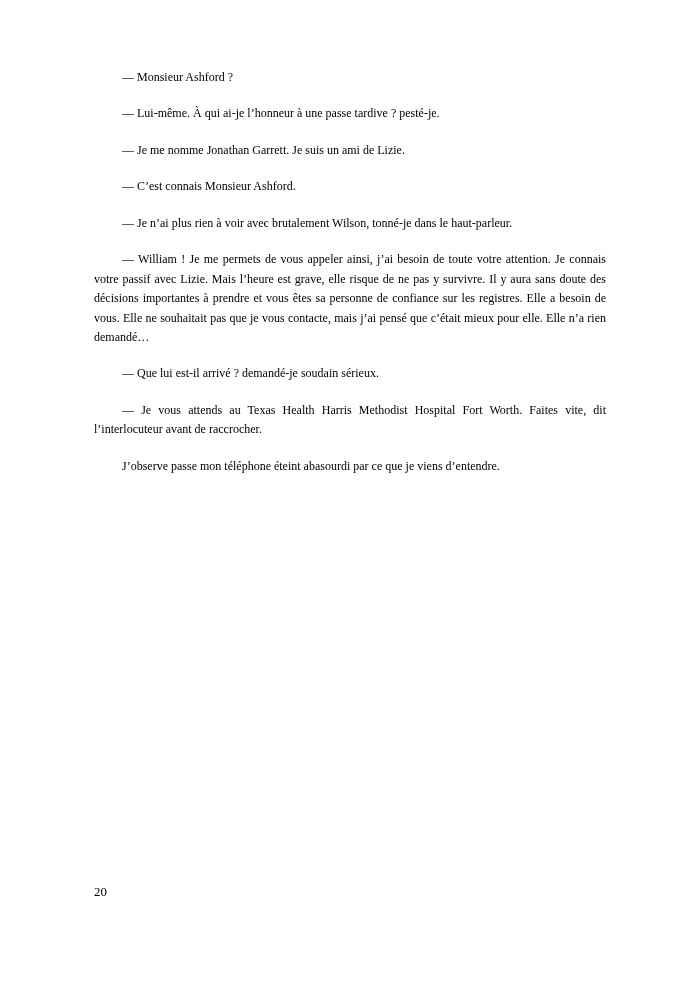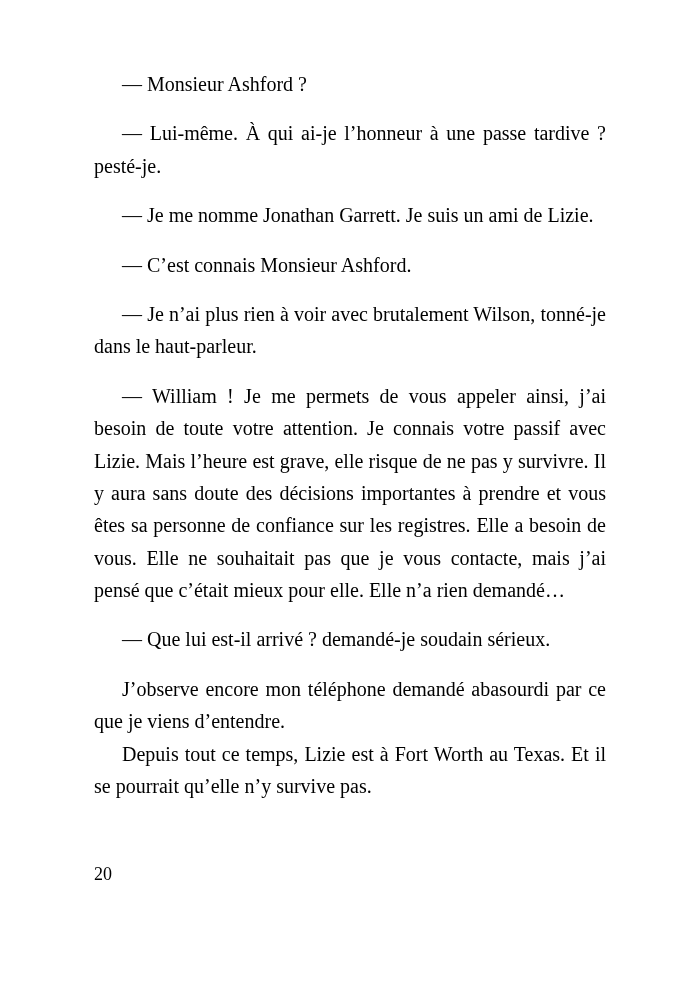--- a/index.html
+++ b/index.html
@@ -24,52 +24,52 @@
     background: #ffffff;
   }
   .text-block {
     position: absolute;
     left: 94px;
     top: 68px;
     width: 512px;
   }
   p {
     margin: 0;
-    font-size: 20px;
+    font-size: 12px;
     line-height: 1.62;
     text-align: justify;
     text-justify: inter-word;
     hyphens: none;
   }
   p.indent {
     text-indent: 28px;
   }
   p.spaced {
     margin-bottom: 17px;
   }
   p.tight {
     margin-bottom: 0;
   }
   .page-number {
     position: absolute;
     left: 94px;
-    top: 865px;
-    font-size: 18px;
+    top: 885px;
+    font-size: 13px;
     line-height: 1;
   }
 </style>
 </head>
 <body>
 
 <div class="page">
   <div class="text-block">
     <p class="indent spaced">— Monsieur Ashford ?</p>
     <p class="indent spaced">— Lui-même. À qui ai-je l’honneur à une passe tardive ? pesté-je.</p>
     <p class="indent spaced">— Je me nomme Jonathan Garrett. Je suis un ami de Lizie.</p>
     <p class="indent spaced">— C’est connais Monsieur Ashford.</p>
     <p class="indent spaced">— Je n’ai plus rien à voir avec brutalement Wilson, tonné-je dans le haut-parleur.</p>
     <p class="indent spaced">— William ! Je me permets de vous appeler ainsi, j’ai besoin de toute votre attention. Je connais votre passif avec Lizie. Mais l’heure est grave, elle risque de ne pas y survivre. Il y aura sans doute des décisions importantes à prendre et vous êtes sa personne de confiance sur les registres. Elle a besoin de vous. Elle ne souhaitait pas que je vous contacte, mais j’ai pensé que c’était mieux pour elle. Elle n’a rien demandé…</p>
     <p class="indent spaced">— Que lui est-il arrivé ? demandé-je soudain sérieux.</p>
-    <p class="indent tight">J’observe encore mon téléphone demandé abasourdi par ce que je viens d’entendre.</p>
-    <p class="indent tight">Depuis tout ce temps, Lizie est à Fort Worth au Texas. Et il se pourrait qu’elle n’y survive pas.</p>
+    <p class="indent spaced">— Je vous attends au Texas Health Harris Methodist Hospital Fort Worth. Faites vite, dit l’interlocuteur avant de raccrocher.</p>
+    <p class="indent tight">J’observe passe mon téléphone éteint abasourdi par ce que je viens d’entendre.</p>
   </div>
   <div class="page-number">20</div>
 </div>
 
 </body></html>

